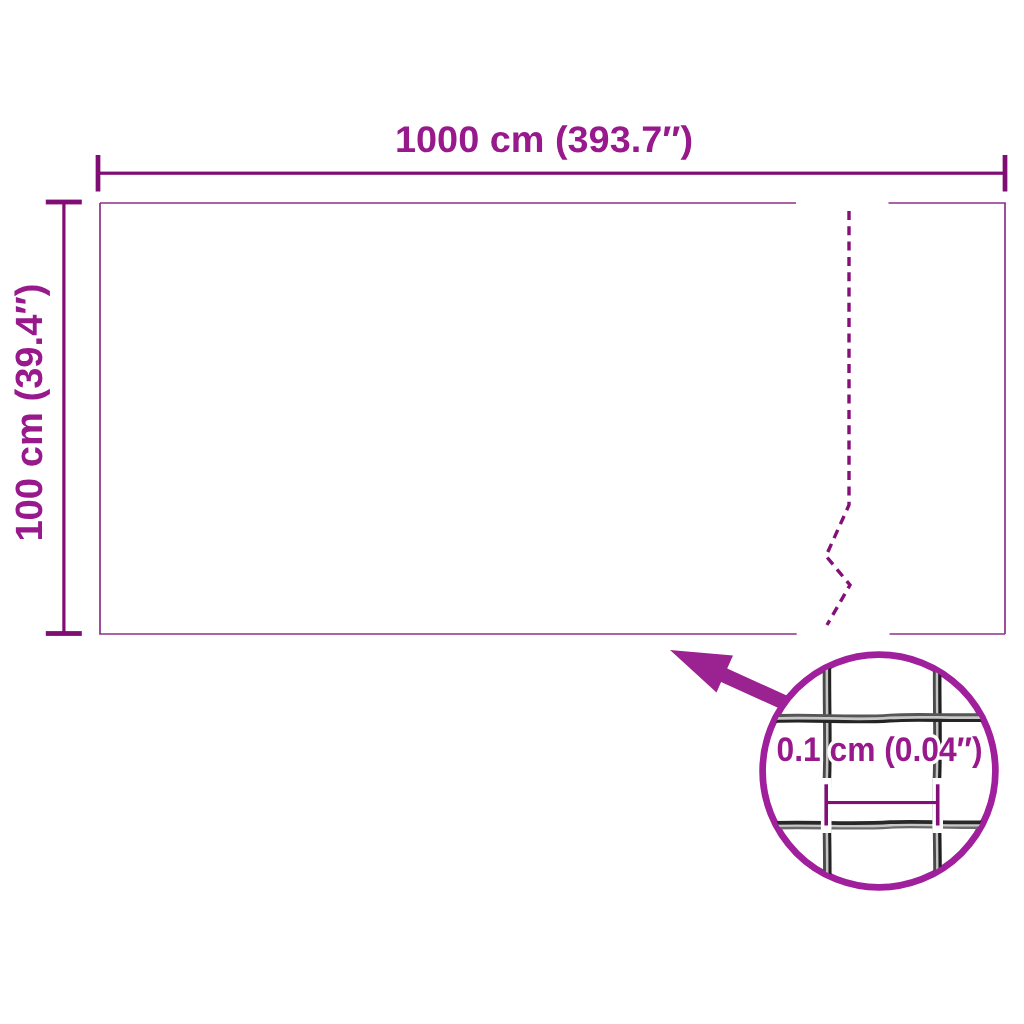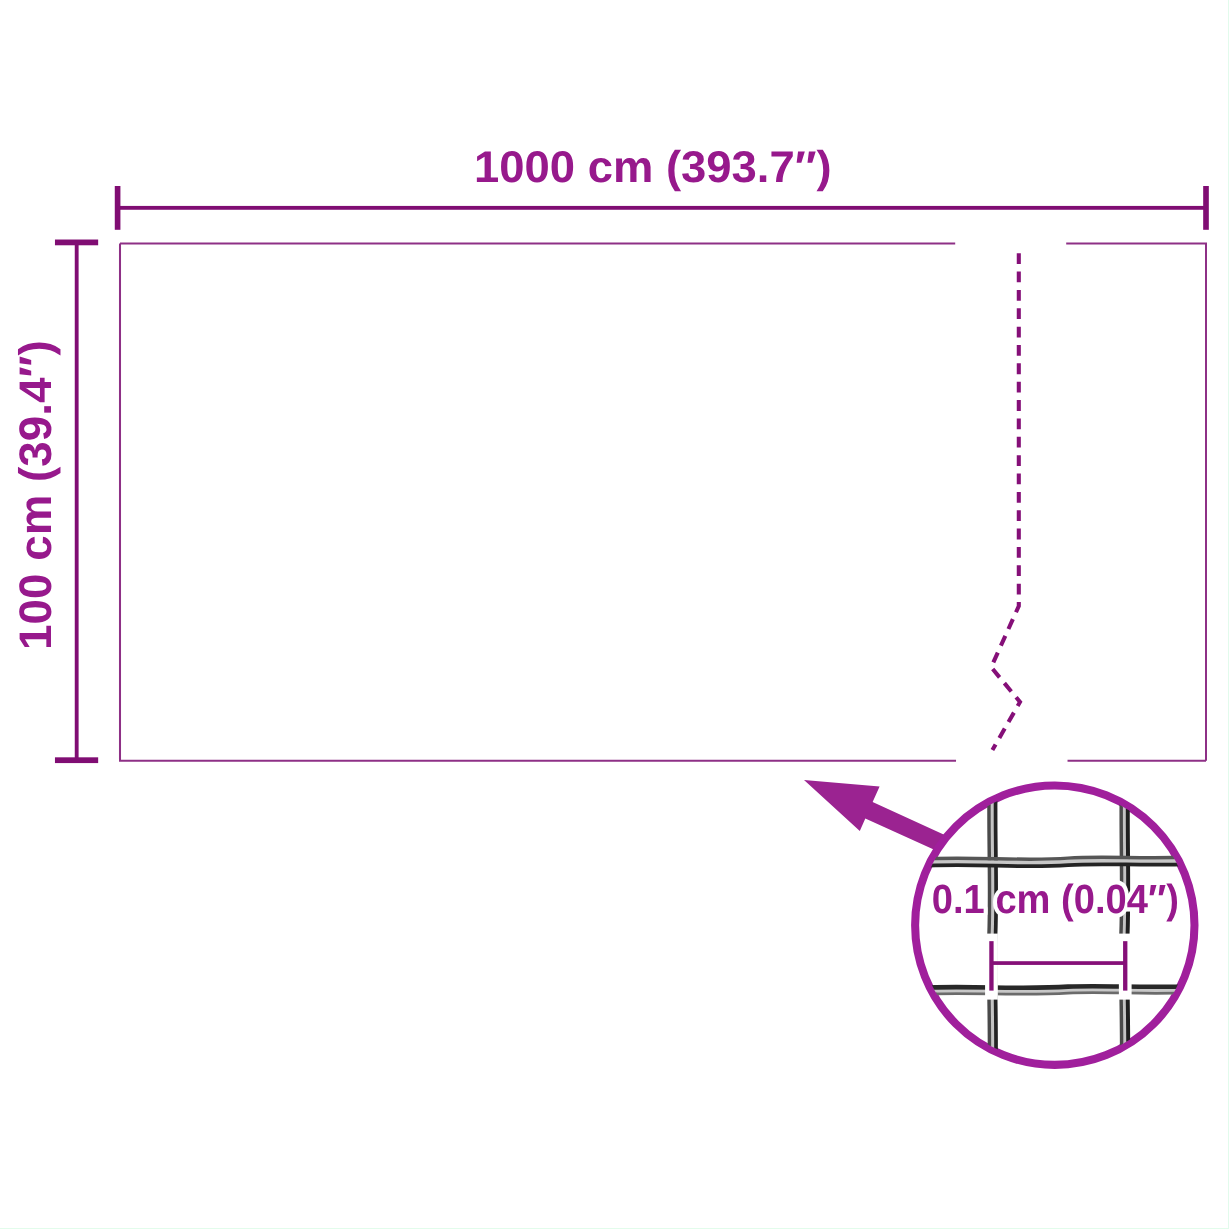--- a/index.html
+++ b/index.html
@@ -1,16 +1,16 @@
 <!DOCTYPE html>
 <html><head>
 <meta charset="utf-8">
 <style>
   html,body{margin:0;padding:0;background:#ffffff;}
-  .wrap{width:1024px;height:1024px;position:relative;background:#86efac;opacity:0.999;}
+  .wrap{width:1024px;height:1024px;position:relative;background:#0ea5e9;opacity:0.999;}
   text{font-family:"Liberation Sans", sans-serif;font-weight:bold;text-rendering:geometricPrecision;}
 </style>
 </head>
 <body>
 <div class="wrap">
 <svg width="1024" height="1024" viewBox="0 0 1024 1024" xmlns="http://www.w3.org/2000/svg">
   <defs>
     <clipPath id="circleClip">
           <circle cx="879" cy="771" r="114"></circle>
         </clipPath>

